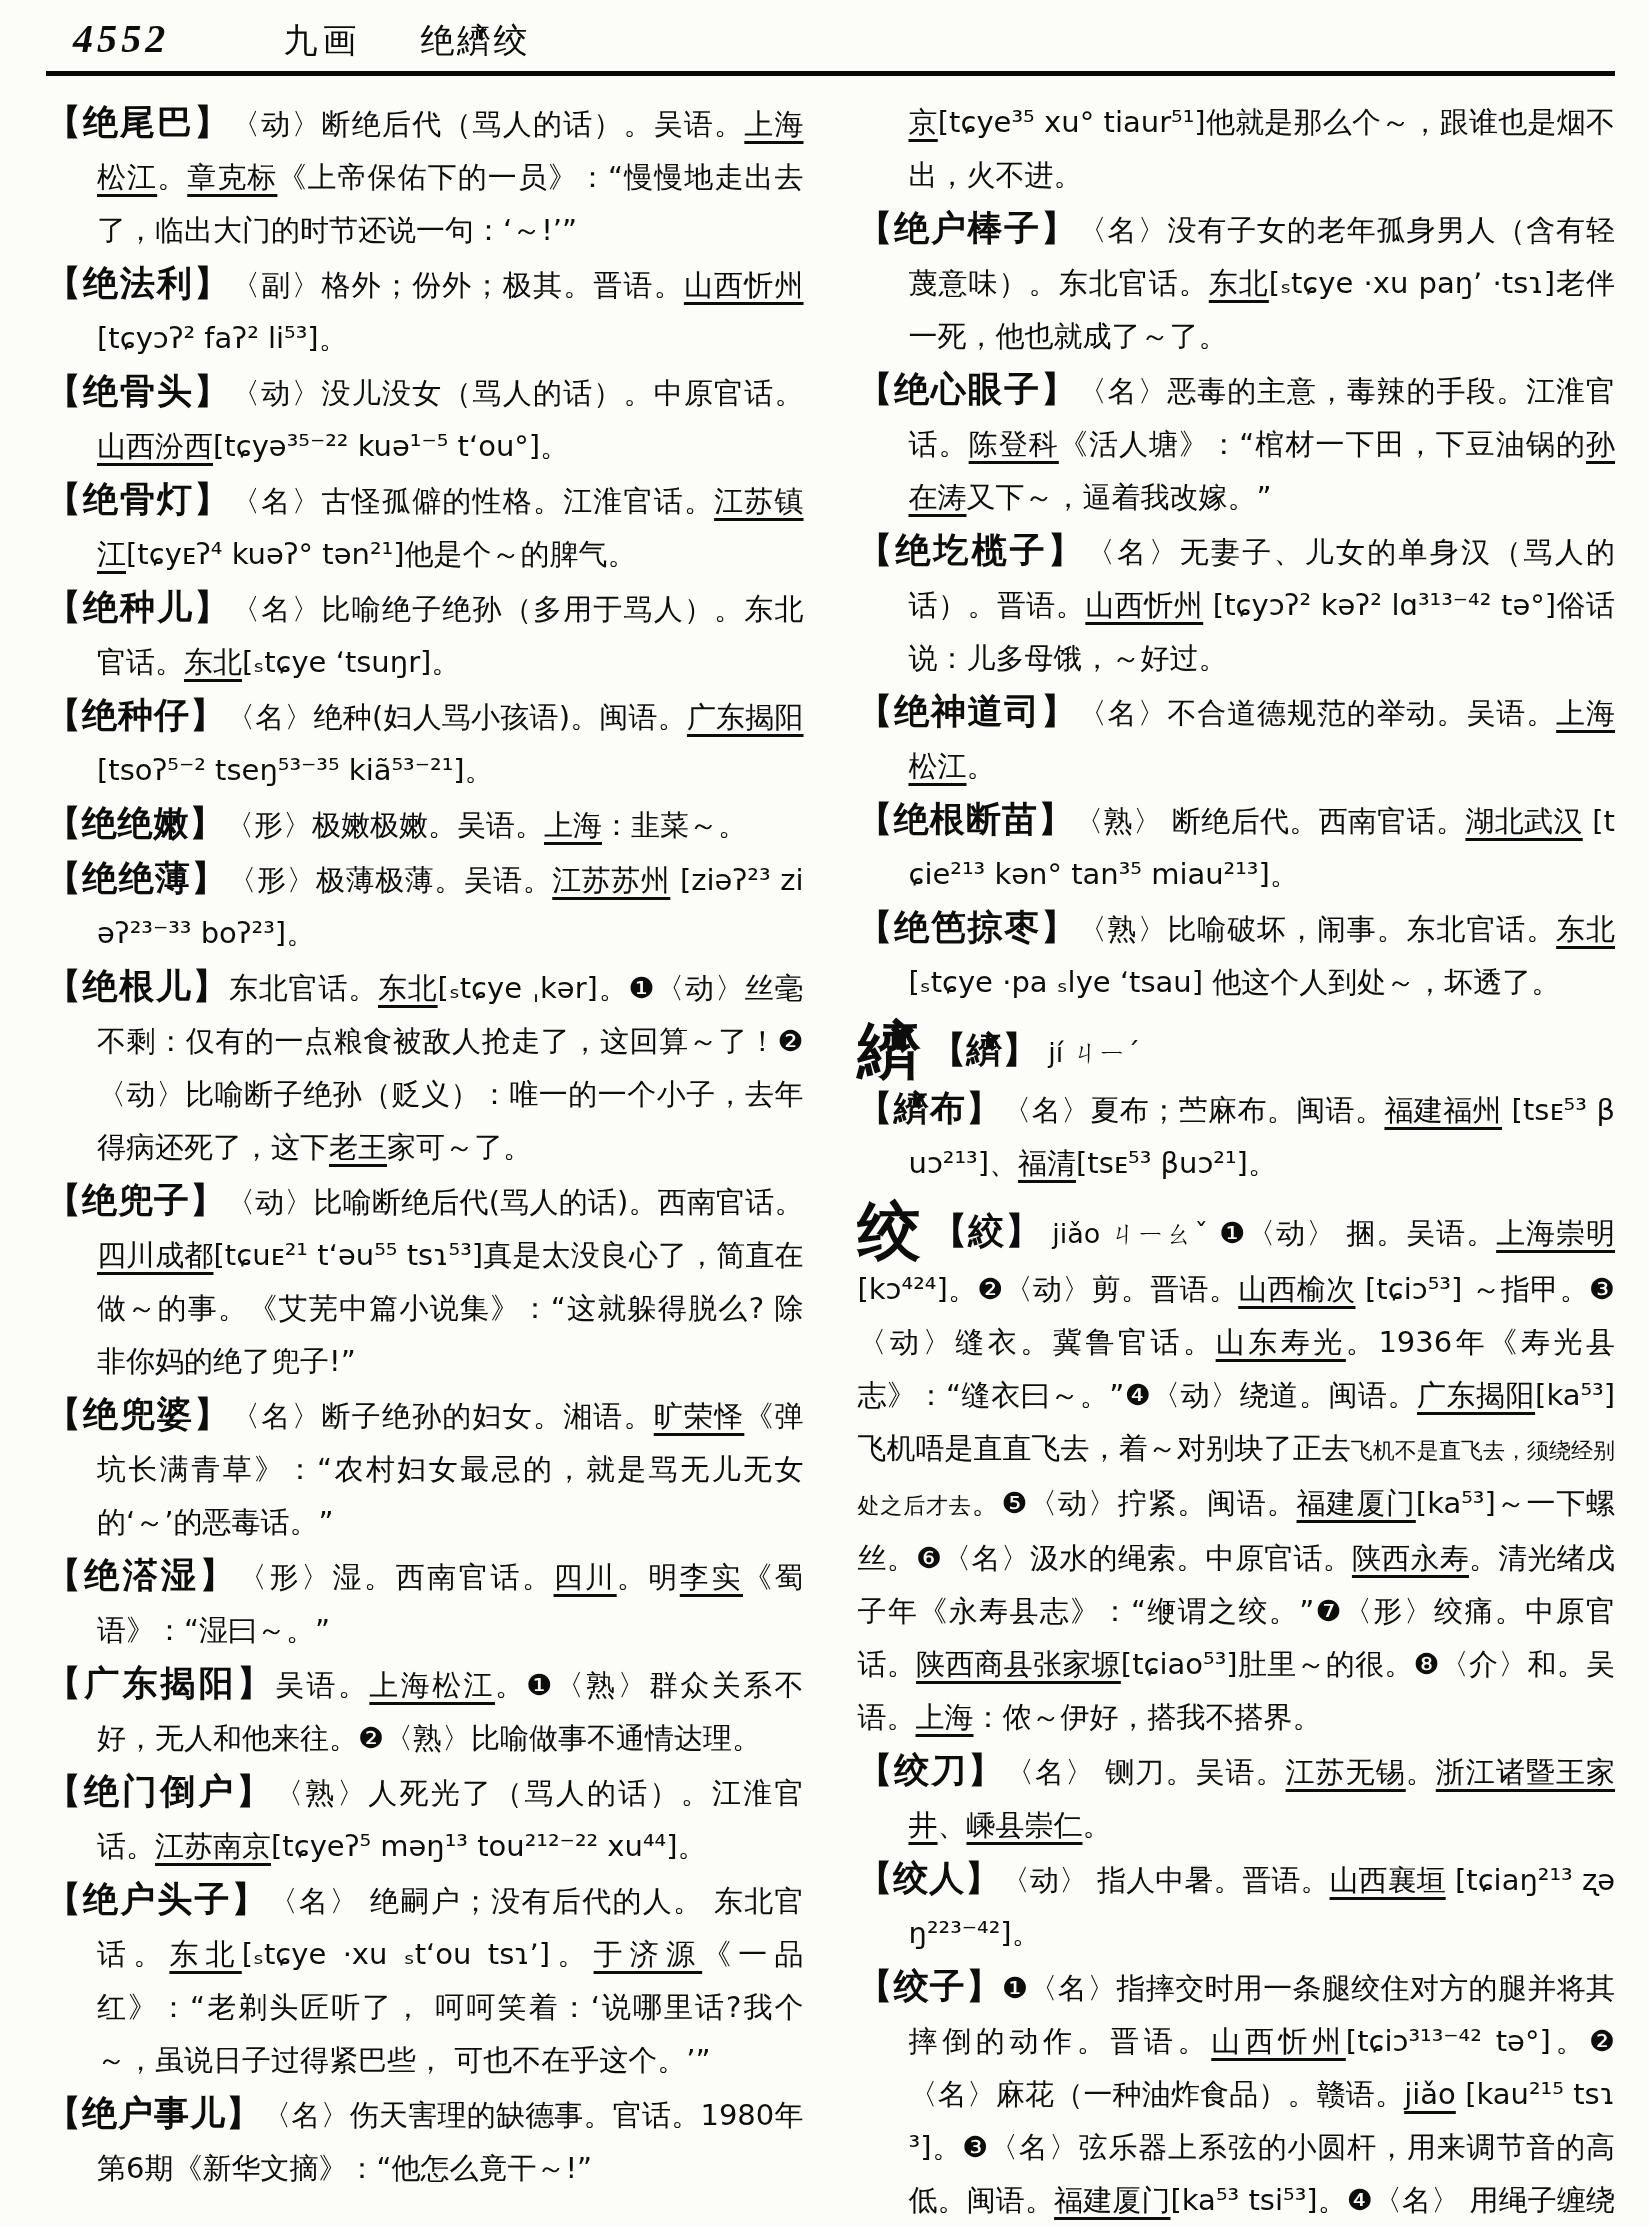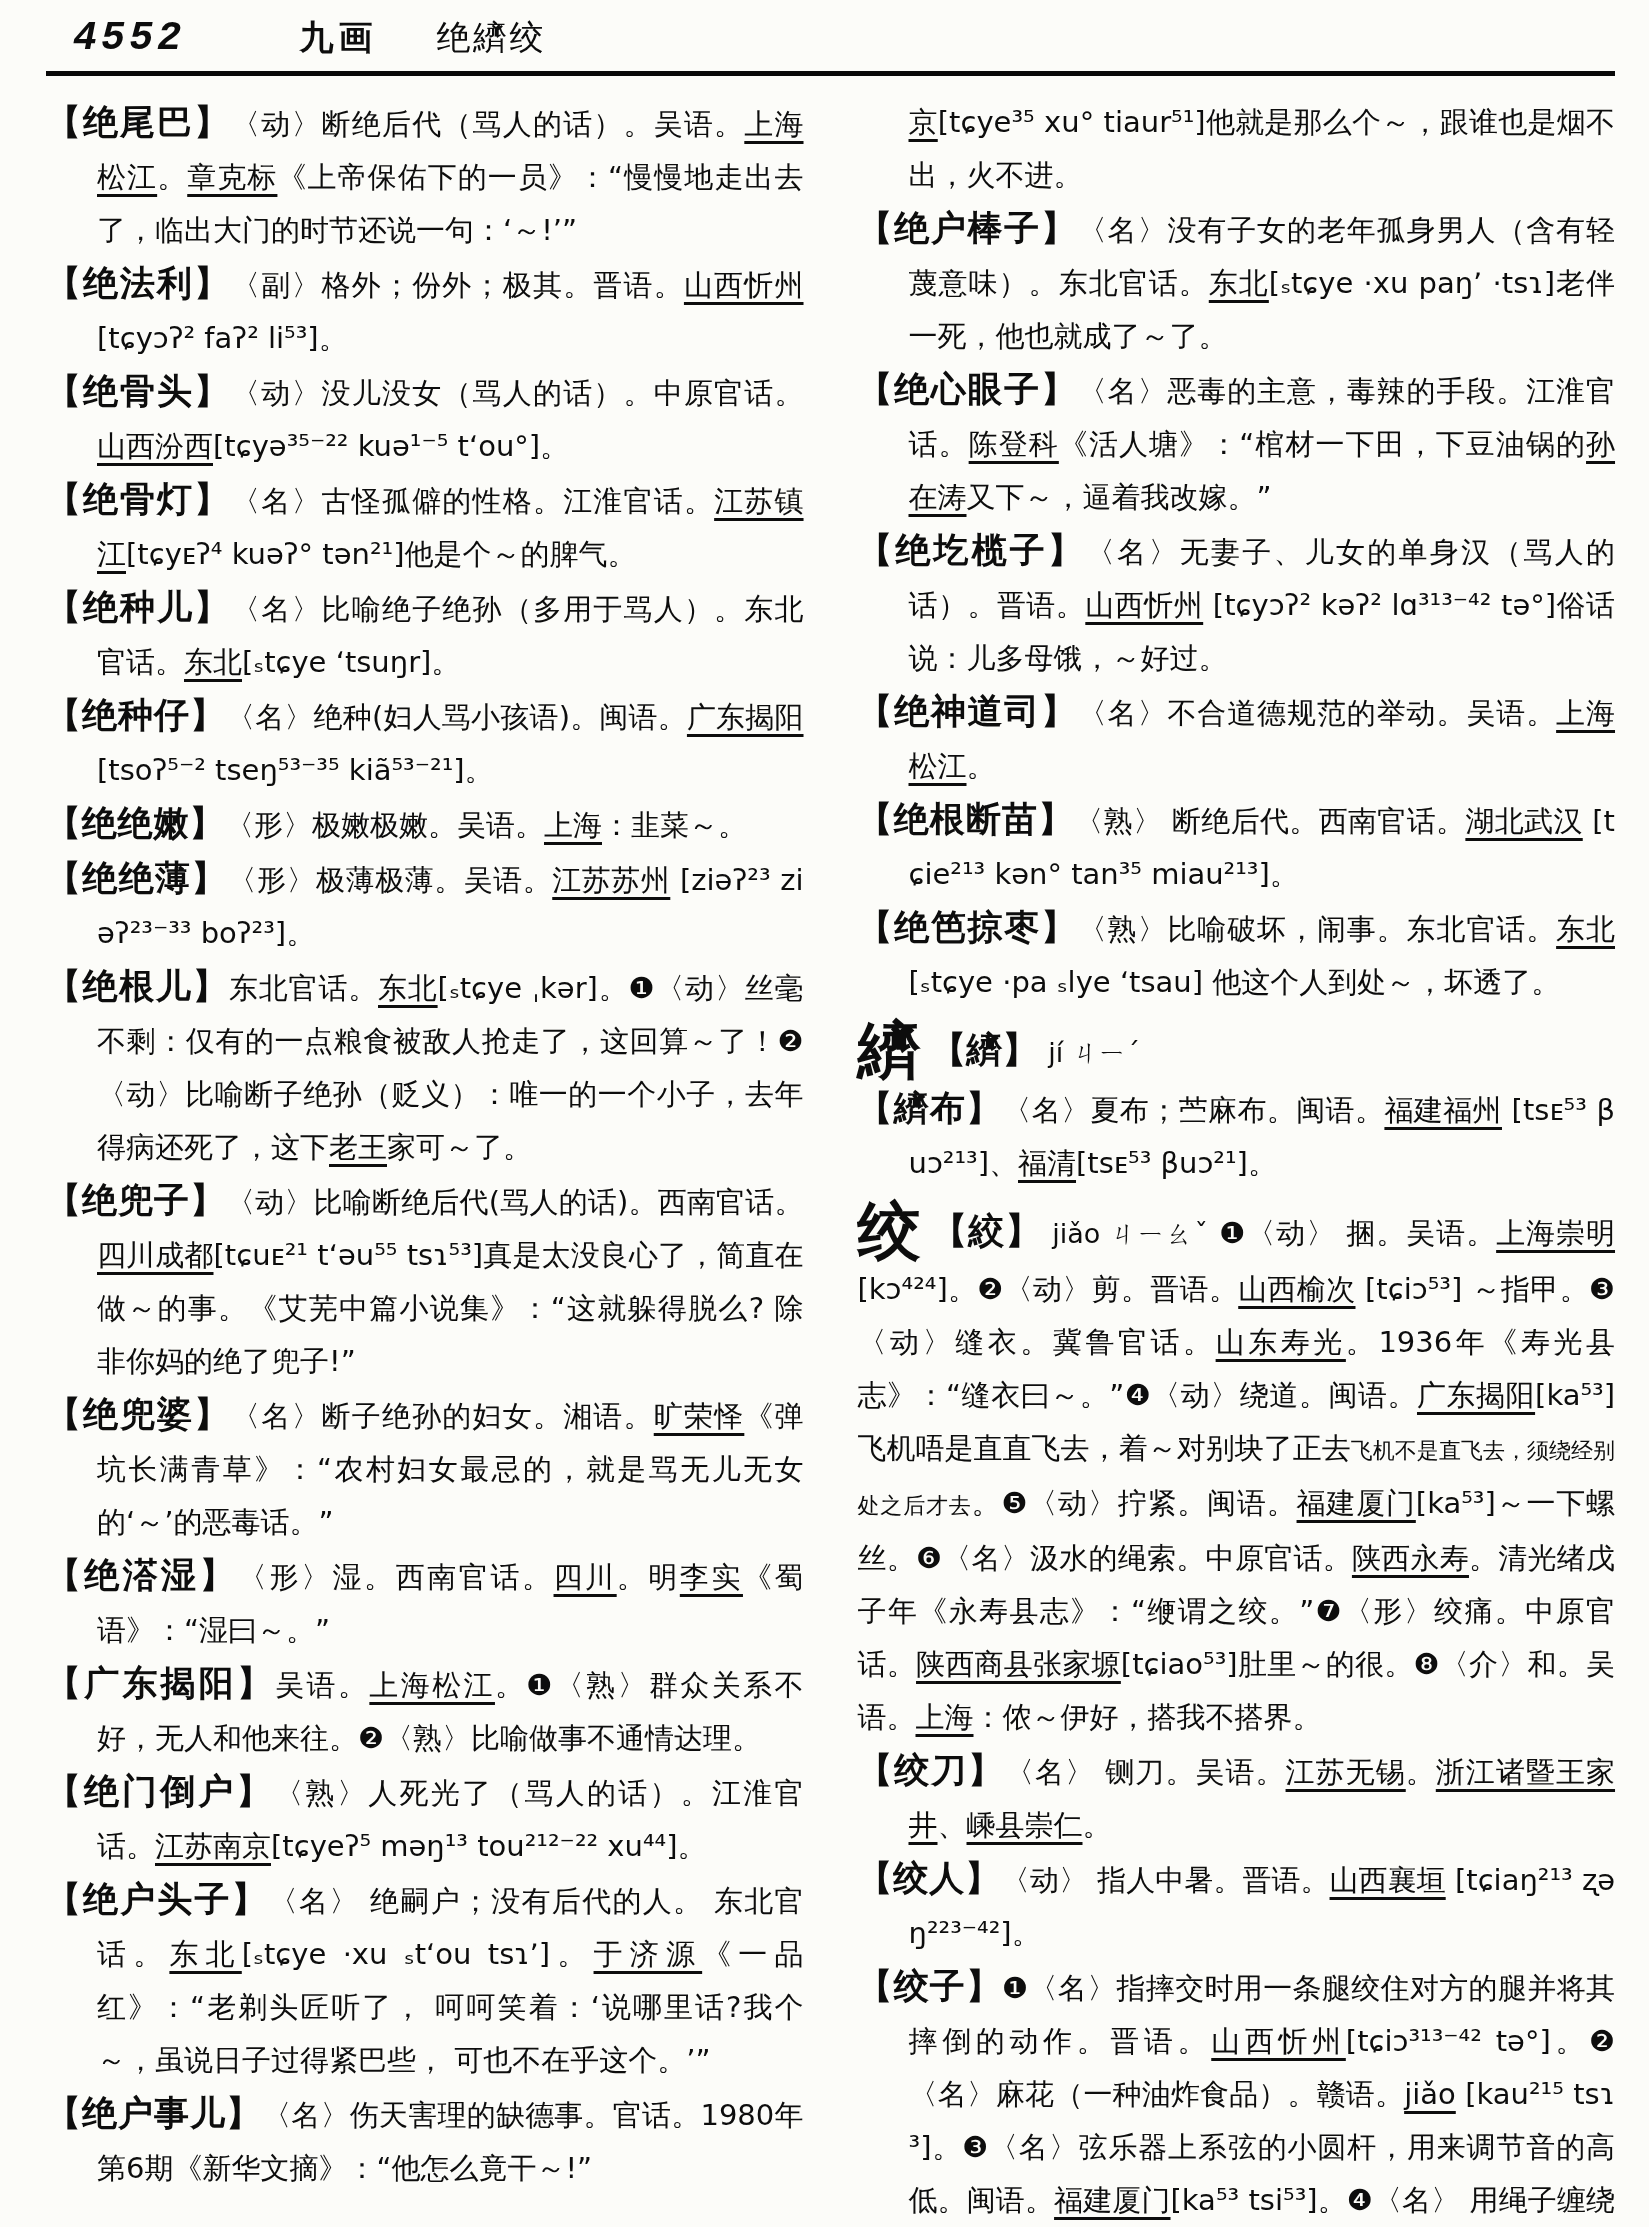--- a/index.html
+++ b/index.html
@@ -2,22 +2,22 @@
 <html style="font-size:13.2px"><head>
 <meta charset="utf-8">
 <style>
   html,body{margin:0;padding:0;background:#e8e8e4;}
   .page{
     position:relative;width:1650px;height:2227px;background:#fcfcf9;color:#0d0d0d;
     font-family:"DejaVu Sans","Liberation Serif",sans-serif;
     overflow:hidden;box-sizing:border-box;
   }
   .hdr{display:flex;align-items:baseline;padding:15px 0 0 73px;height:64px;box-sizing:border-box;}
-  .pgnum{font-family:Liberation Mono, monospace;font-style:italic;font-weight:700;font-size:40px;letter-spacing:4.1px;}
-  .strokes{margin-left:114px;font-size:34px;font-weight:700;letter-spacing:5px;}
+  .pgnum{font-family:Liberation Serif, serif;font-style:italic;font-weight:700;font-size:40px;letter-spacing:4.1px;}
+  .strokes{margin-left:114px;font-size:34px;font-weight:400;letter-spacing:5px;}
   .secchars{margin-left:59px;font-size:34px;font-weight:400;letter-spacing:2.5px;}
   .rule{height:5px;background:#090909;margin:6.6px 35px 0 46px;}
   .cols{display:flex;gap:54px;padding:20px 35px 0 46px;}
   .col{width:760px;box-sizing:border-box;}
   .col p{
     margin:0;font-size:29px;line-height:53px;text-align:justify;
     word-break:break-all;font-weight:500;
   }
   p.entry{padding-left:51px;text-indent:-51px;}
   p.cont{padding-left:51px;text-indent:0;}

